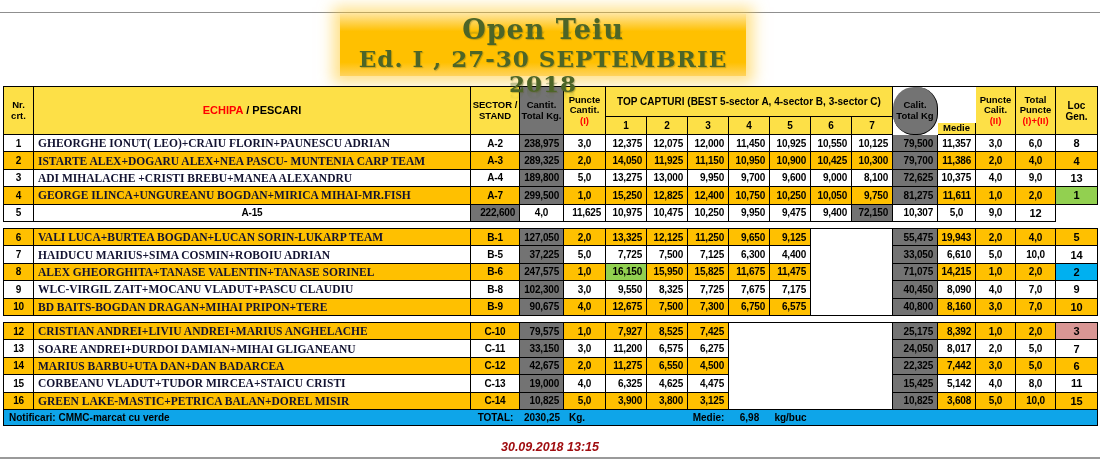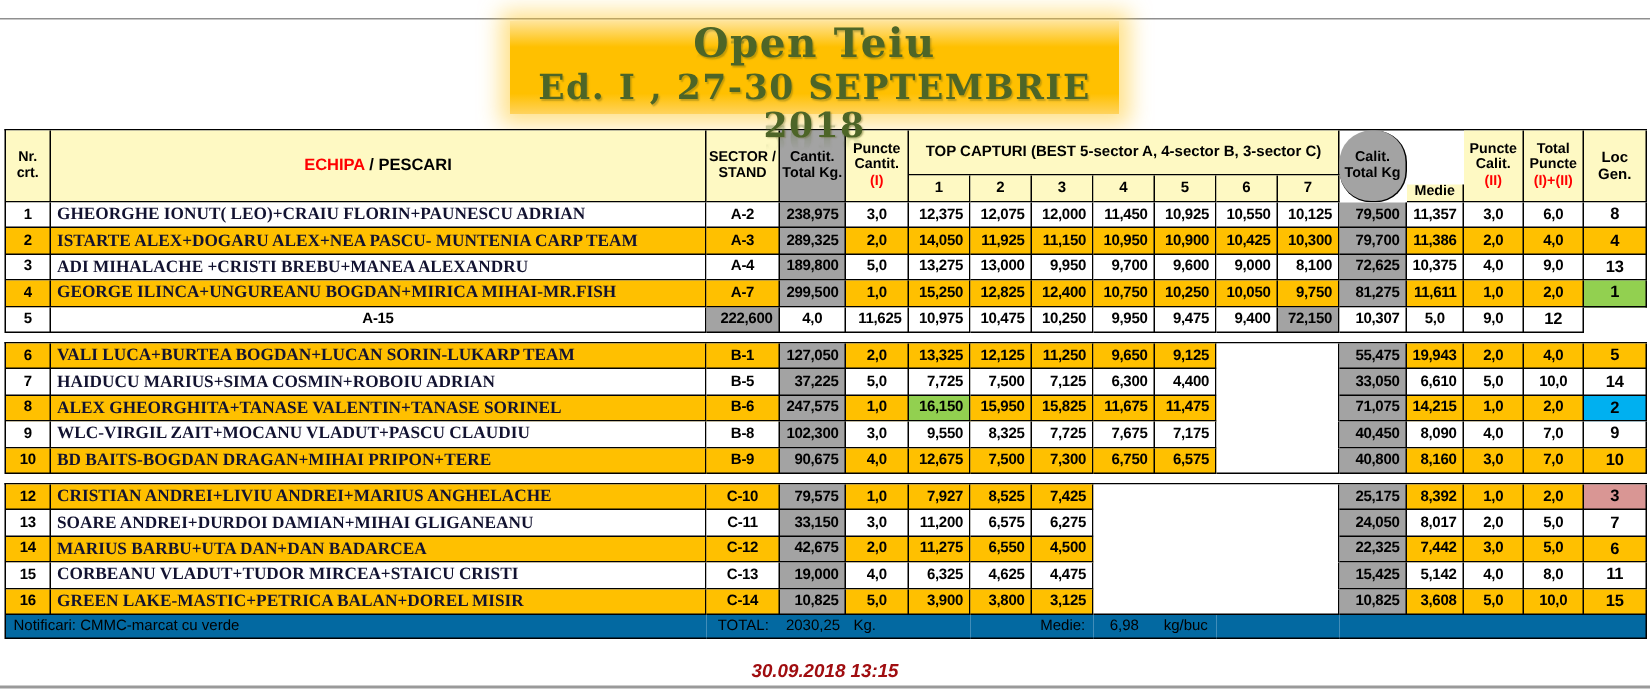--- a/index.html
+++ b/index.html
@@ -33,21 +33,21 @@
   }
   #grid-a{top:86px;grid-template-rows:30px 18px repeat(5,17.4px);}
   #grid-b{top:228px;grid-template-rows:repeat(5,17.4px);}
   #grid-c{top:322px;grid-template-rows:repeat(5,17.4px) 16px;}
 
   .hc,.c,.fc{
     box-sizing:border-box;border-right:1px solid #000;border-bottom:1px solid #000;
     display:flex;align-items:center;justify-content:center;overflow:hidden;color:#000;
   }
   
-  .hc{background:#fef9c3;font-weight:bold;font-size:9.5px;line-height:1.1;text-align:center;padding:1px;}
+  .hc{background:#fde047;font-weight:bold;font-size:9.5px;line-height:1.1;text-align:center;padding:1px;}
   .hc .hw{width:100%;text-align:center;}
   .h-nr{grid-column:1;grid-row:1/3;}
   .h-echipa{grid-column:2;grid-row:1/3;font-size:11px;}
   .h-sector{grid-column:3;grid-row:1/3;}
   .h-cantit{grid-column:4;grid-row:1/3;}
   .h-p1{grid-column:5;grid-row:1/3;}
   .h-cap{grid-column:6/13;grid-row:1;font-size:10px;}
   .h-c1{grid-column:6;grid-row:2;}.h-c2{grid-column:7;grid-row:2;}.h-c3{grid-column:8;grid-row:2;}
   .h-c4{grid-column:9;grid-row:2;}.h-c5{grid-column:10;grid-row:2;}.h-c6{grid-column:11;grid-row:2;}
   .h-c7{grid-column:12;grid-row:2;}
@@ -56,34 +56,34 @@
   .h-medie{grid-column:14;grid-row:1/3;margin-top:36px;}
   .h-p2{grid-column:15;grid-row:1/3;}
   .h-total{grid-column:16;grid-row:1/3;}
   .h-loc{grid-column:17;grid-row:1/3;font-size:10px;}
   .red{color:#FF0000;}
 
   
   .c{font-size:10px;font-weight:bold;padding:0 3px;letter-spacing:-0.2px;}
   .wh{background:#ffffff;}
   .or{background:#FFC000;}
-  .blue{background:#a3a3a3;}
+  .blue{background:#737373;}
   .green{background:#92D050;}
   .locblue{background:#00B0F0;}
   .locpink{background:#D99694;}
   .team{justify-content:flex-start;padding-left:4px;white-space:nowrap;
         font-family:"Liberation Serif",serif;font-size:11.5px;letter-spacing:0;color:#121230;}
   .numr{justify-content:flex-end;padding-right:4px;}
   .ctr{justify-content:center;}
   .locc{font-size:11px;}
   .blankc{background:#ffffff;border-bottom:none;}
   .blankc.lastrow{border-bottom:1px solid #000;}
 
   
-  .fc{background:#0369a1;border-right:none;font-weight:normal;font-size:10px;}
+  .fc{background:#0ea5e9;border-right:none;font-weight:bold;font-size:10px;}
   .fc.left{justify-content:flex-start;padding-left:5px;}
   .fc.last{border-right:1px solid #000;}
 
   .date-stamp{
     position:absolute;top:440px;left:0;width:1100px;text-align:center;
     color:#A00D10;font-weight:bold;font-style:italic;font-size:12.5px;
   }
 </style>
 </head>
 <body>

